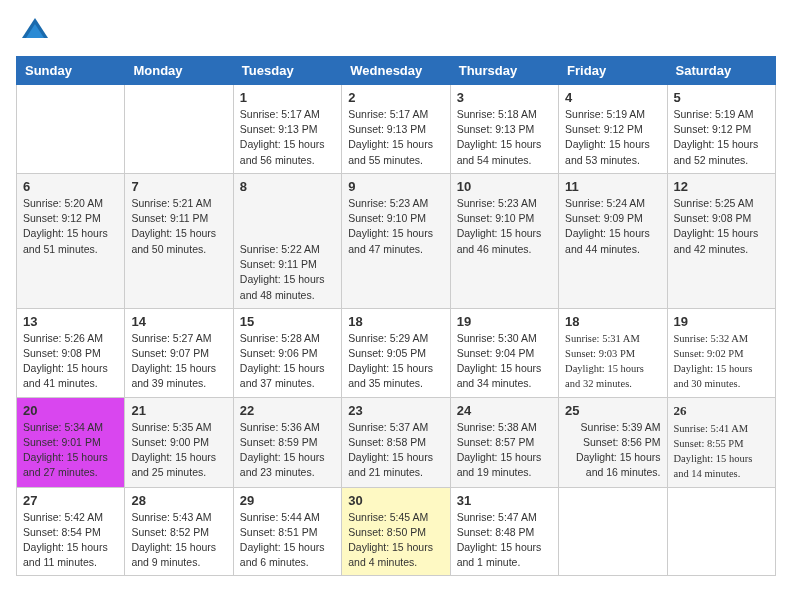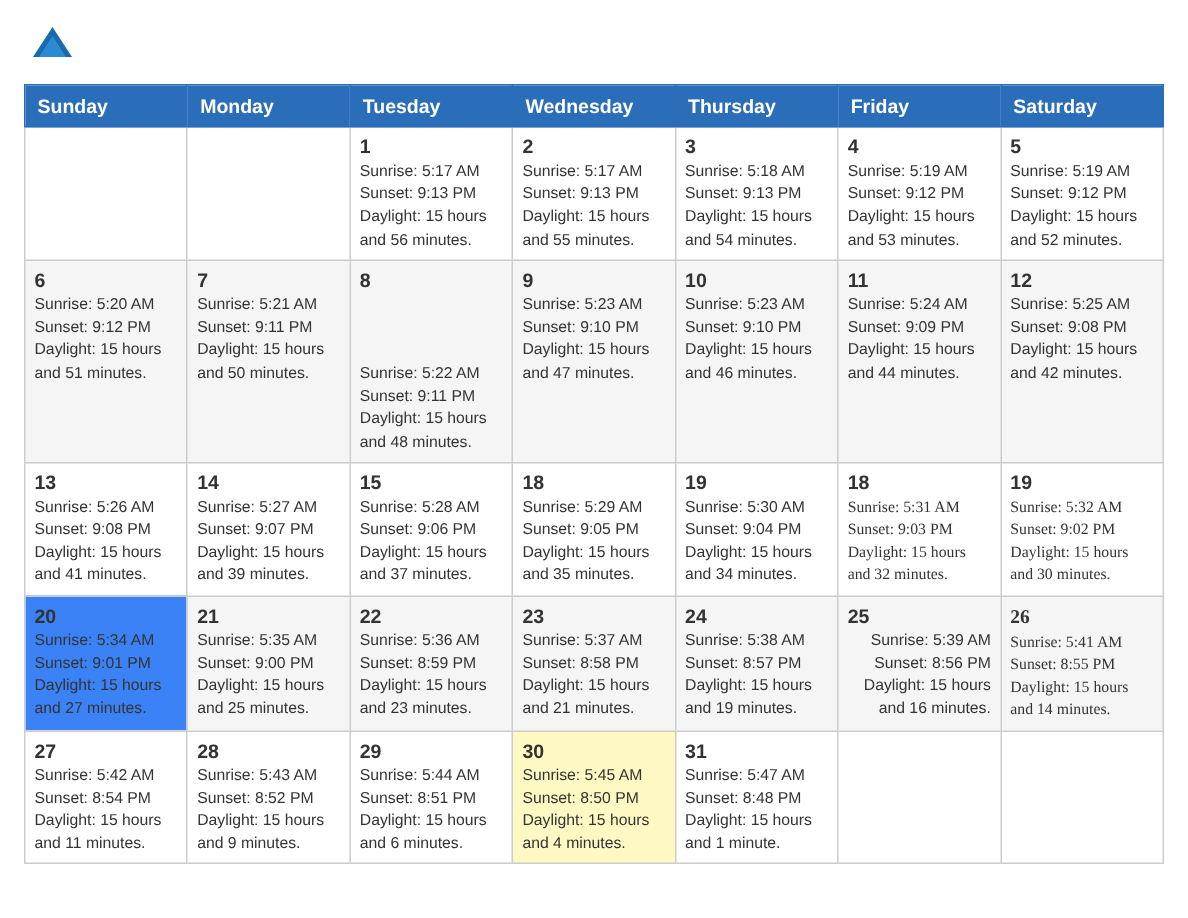--- a/index.html
+++ b/index.html
@@ -265,21 +265,21 @@
         </td>
         <td style="background: rgb(255, 255, 255);">
           <span class="day-num">19</span>
           <div class="day-info" style="white-space: pre-line; font-family: Liberation Serif, serif;">Sunrise: 5:32 AM
 Sunset: 9:02 PM
 Daylight: 15 hours
 and 30 minutes.</div>
         </td>
       </tr>
       <tr>
-        <td style="background: #3b82f6;">
+        <td style="background: #d946ef;">
           <span class="day-num">20</span>
           <div class="day-info" style="white-space: pre-line;">Sunrise: 5:34 AM
 Sunset: 9:01 PM
 Daylight: 15 hours
 and 27 minutes.</div>
         </td>
         <td style="background: rgb(245, 245, 245);">
           <span class="day-num">21</span>
           <div class="day-info" style="white-space: pre-line;">Sunrise: 5:35 AM
 Sunset: 9:00 PM

